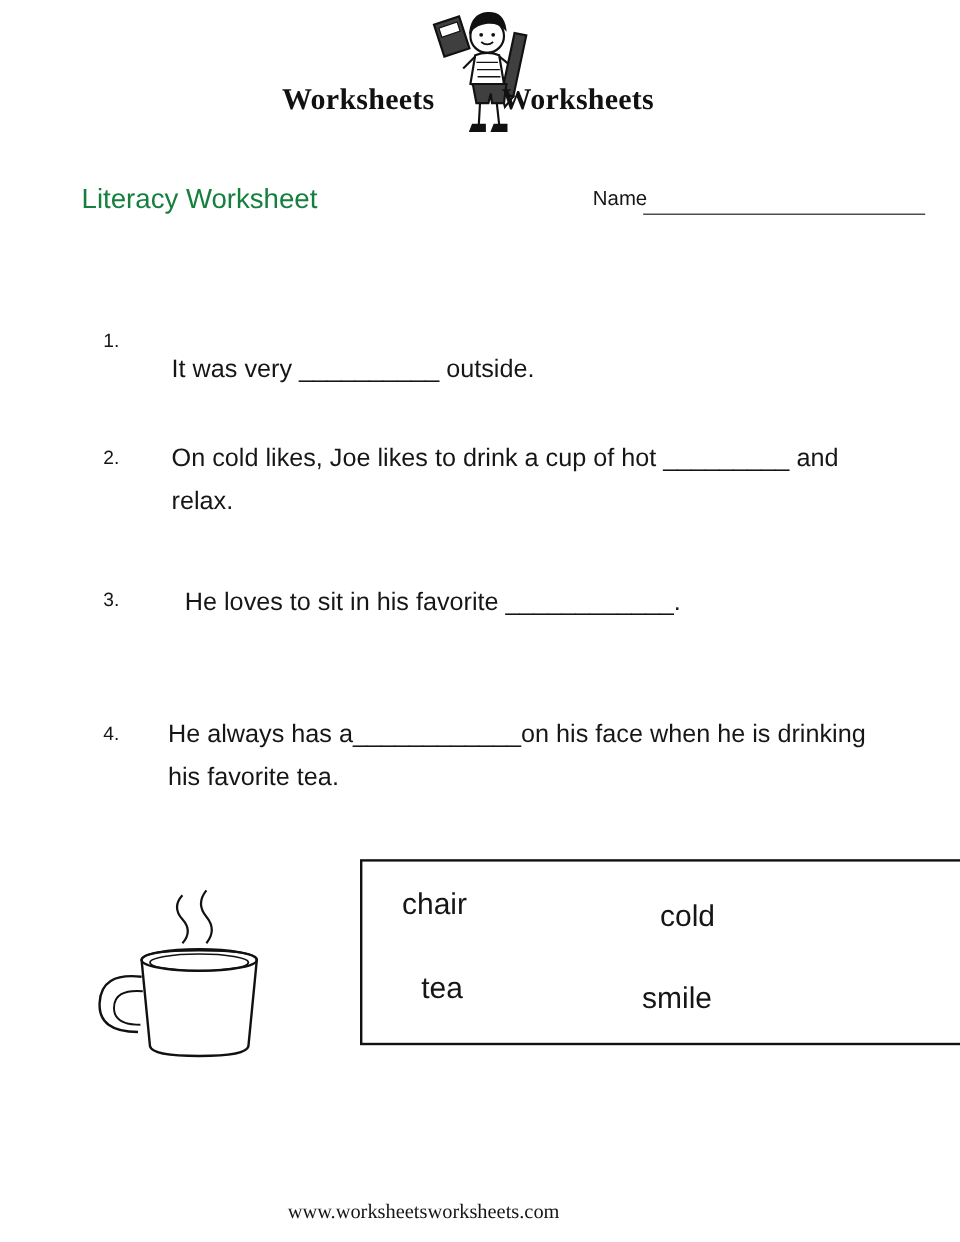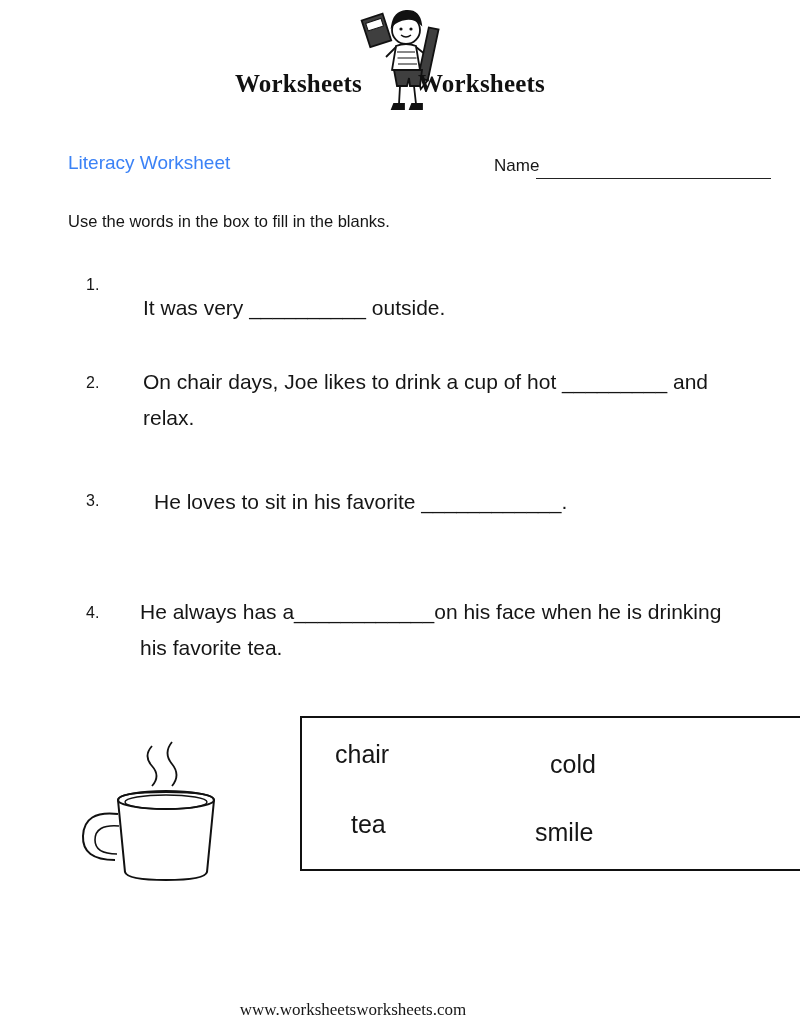--- a/index.html
+++ b/index.html
@@ -66,22 +66,22 @@
     position: absolute;
     top: 152px;
     left: 0;
     width: 800px;
     height: 34px;
   }
   .worksheet-title {
     position: absolute;
     left: 68px;
     top: 0px;
-    font-size: 19px;
-    color: #3b82f6;
+    font-size: 23px;
+    color: #15803d;
   }
   .name-label {
     position: absolute;
     left: 474px;
     top: 4px;
     font-size: 17px;
     color: #161616;
     margin-left: 20px;
   }
   .name-line {
@@ -228,30 +228,29 @@
       </div>
     </div>
   </div>
 
   <div class="title-row">
     <div class="worksheet-title">Literacy Worksheet</div>
     <div class="name-label">Name</div>
     <div class="name-line"></div>
   </div>
 
-  <div class="instructions">Use the words in the box to fill in the blanks.</div>
 
   <div class="questions">
     <div class="q q1">
       <span class="q-num">1.</span>
       <span class="q-text">It was very __________ outside.</span>
     </div>
     <div class="q q2">
       <span class="q-num">2.</span>
-      <span class="q-text">On chair days,  Joe likes to drink a cup of hot _________ and relax.</span>
+      <span class="q-text">On cold likes,  Joe likes to drink a cup of hot _________ and relax.</span>
     </div>
     <div class="q q3">
       <span class="q-num">3.</span>
       <span class="q-text">He loves to sit in his favorite ____________.</span>
     </div>
     <div class="q q4">
       <span class="q-num">4.</span>
       <span class="q-text">He always has a____________on his face when he is drinking his favorite tea.</span>
     </div>
   </div>

